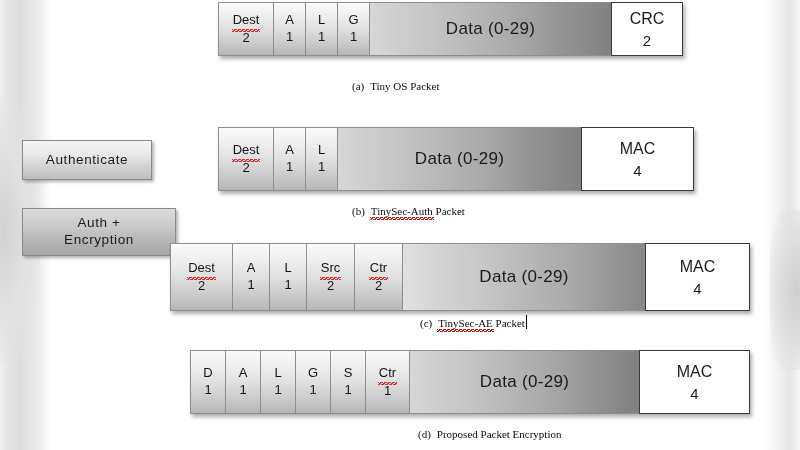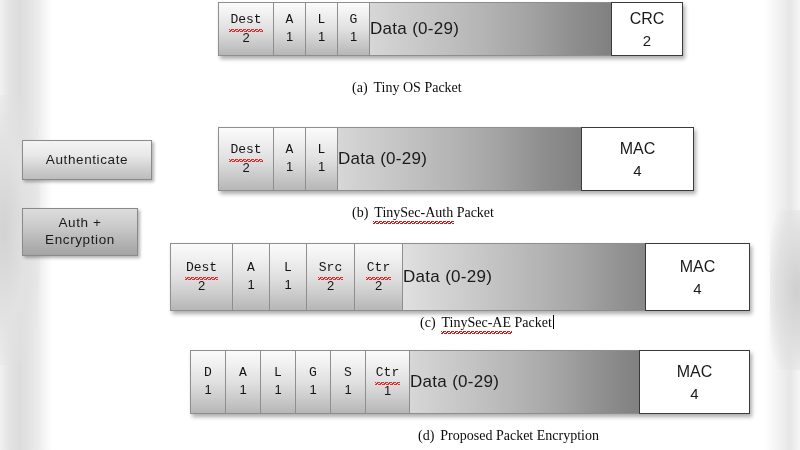--- a/index.html
+++ b/index.html
@@ -66,21 +66,21 @@
     line-height: 1.25;
     box-shadow: 2px 2px 3px rgba(0,0,0,0.30);
   }
   .legend-authenticate {
     left: 22px; top: 140px;
     width: 130px; height: 40px;
     background: linear-gradient(to bottom, #f4f4f4 0%, #e8e8e8 38%, #cfcfcf 72%, #bdbdbd 100%);
   }
   .legend-authenc {
     left: 22px; top: 208px;
-    width: 116px; height: 48px;
+    width: 154px; height: 48px;
     background: linear-gradient(to bottom, #dcdcdc 0%, #c9c9c9 40%, #b2b2b2 75%, #a5a5a5 100%);
   }
   .legend-label {
     display: block;
     white-space: pre-line;
   }
 
   
   .packet-row {
     position: absolute;
@@ -98,21 +98,20 @@
     justify-content: center;
     background: linear-gradient(to bottom, #fbfbfb 0%, #f0f0f0 22%, #dfdfdf 52%, #c6c6c6 82%, #b6b6b6 100%);
     color: #141414;
     font-size: 13px;
     line-height: 1.28;
   }
   .field:first-child { }
   .field .fname {
     display: block;
     white-space: nowrap;
-    font-family: Liberation Mono, monospace;
   }
   .field .fsize {
     display: block;
   }
 
   
   .squiggle {
     position: relative;
     display: inline-block;
     padding-bottom: 1px;
@@ -138,20 +137,21 @@
         rgba(0,0,0,0) 1.1px, rgba(0,0,0,0) 2.1px);
   }
 
   
   .field-data {
     box-sizing: border-box;
     border: 1px solid #8e8e8e;
     border-right-width: 0;
     display: flex;
     align-items: center;
+    justify-content: center;
     background: linear-gradient(to right,
       #d7d7d7 0%, #cfcfcf 10%, #c4c4c4 26%,
       #b5b5b5 46%, #a3a3a3 66%, #8f8f8f 84%, #808080 100%);
     color: #1a1a1a;
     font-size: 17px;
     letter-spacing: 0.3px;
   }
   .field-data-soft {
     background: linear-gradient(to right,
       #e0e0e0 0%, #d6d6d6 12%, #c9c9c9 30%,
@@ -171,21 +171,21 @@
     font-size: 16px;
     line-height: 1.45;
   }
   .field-tail .fsize { font-size: 15px; }
 
   
   .caption {
     position: absolute;
     color: #0c0c0c;
     font-family: "Liberation Serif", serif;
-    font-size: 14px;
+    font-size: 11px;
     white-space: nowrap;
   }
   .caption .cap-tag { margin-right: 6px; }
   .cursor-bar {
     display: inline-block;
     width: 1px;
     height: 14px;
     background: #000;
     vertical-align: -2px;
     margin-left: 1px;

